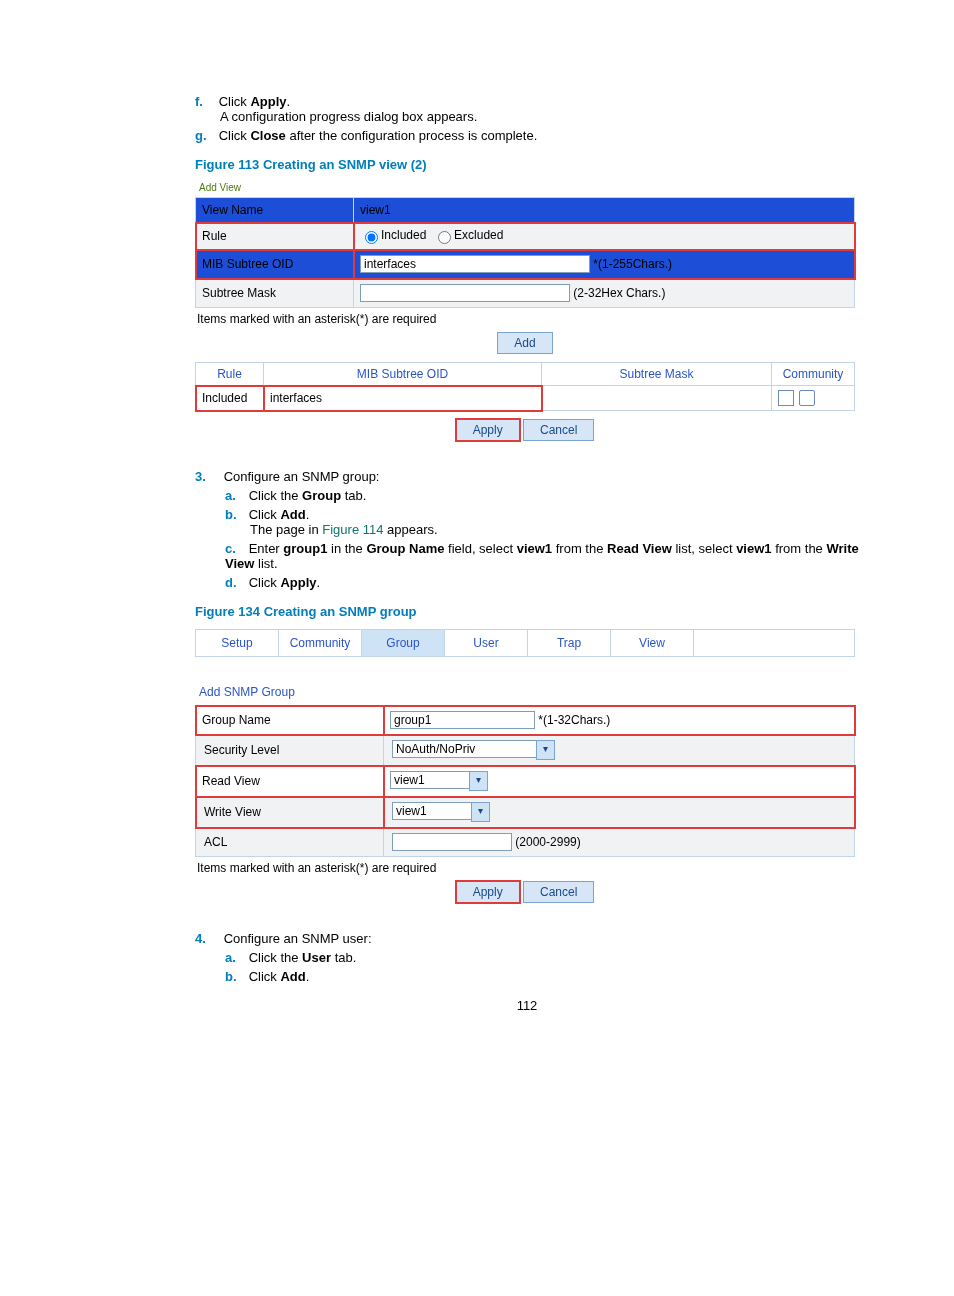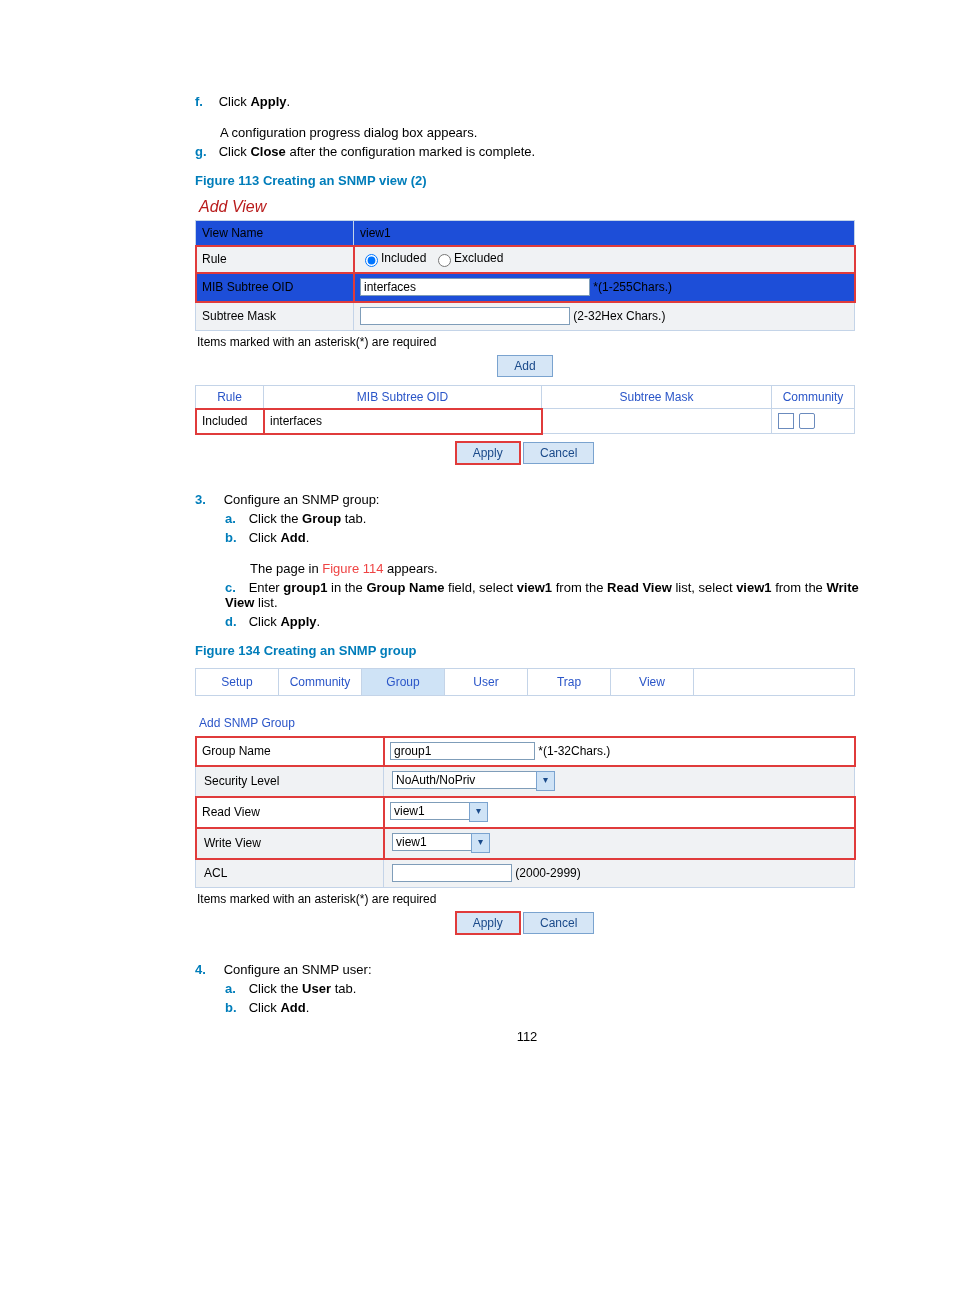--- a/index.html
+++ b/index.html
@@ -16,47 +16,46 @@
     padding: 90px 95px 40px 195px;
     box-sizing: border-box;
   }
   .step-label {
     color: #007dba;
     font-weight: bold;
     display: inline-block;
     width: 20px;
   }
   .step-row { margin: 4px 0; }
-  .step-sub { margin-left: 25px; margin-top:16px;}
+  .step-sub { margin-left: 25px; margin-top:0;}
   .figure-title {
     color: #007dba;
     font-weight: bold;
     margin: 14px 0 10px 0;
     font-size: 13px;
   }
-  .figure-link { color: #ef4444; text-decoration: none; }
+  .figure-link { color: #0f766e; text-decoration: none; }
   .bold { font-weight: bold; }
   .numstep {
     color: #007dba;
     font-weight: bold;
     display:inline-block;
     width:25px;
     margin-left:-30px;
   }
 
   
   .fig113 {
     width: 660px;
     font-size: 12px;
   }
   .addview-title {
-    color: #b91c1c;
-    font-size: 16px;
+    color: #4d7c0f;
+    font-size: 10px;
     padding: 0 0 4px 4px;
-    font-style: italic;
   }
   .form113 {
     border: 1px solid #c4d4e8;
     border-collapse: collapse;
     width: 100%;
   }
   .form113 td {
     border: 1px solid #c4d4e8;
     padding: 5px 6px;
     background: #1d4ed8;
@@ -121,21 +120,21 @@
     padding:6px 0;
     color:#2a55c8;
     border-right:1px solid #c4d4e8;
     background:#fff;
     font-size:12px;
   }
   .tab114.active { background:#cfe3f6; }
   .tab114.last { flex:1; border-right:none; color:#777;}
   .addgroup-title {
     color:#2a55c8;
-    margin:20px 0 6px 4px;
+    margin:28px 0 6px 4px;
     font-size:12px;
   }
   .form114 {
     width:100%;
     border:1px solid #c4d4e8;
     border-collapse:collapse;
   }
   .form114 td {
     border:1px solid #c4d4e8;
     padding:5px 6px;
@@ -165,21 +164,21 @@
 <div class="page">
 
   <div class="step-row">
     <span class="step-label">f.</span>
     <span><span>Click </span><span class="bold">Apply</span><span>.</span></span>
     <div class="step-sub">A configuration progress dialog box appears.</div>
   </div>
 
   <div class="step-row">
     <span class="step-label">g.</span>
-    <span><span>Click </span><span class="bold">Close</span><span> after the configuration marked is complete.</span></span>
+    <span><span>Click </span><span class="bold">Close</span><span> after the configuration process is complete.</span></span>
   </div>
 
   <div class="figure-title">Figure 113 Creating an SNMP view (2)</div>
   <div class="fig113">
     <div class="addview-title">Add View</div>
     <table class="form113">
       <tbody>
           <tr>
         <td style="width:145px">View Name</td>
         <td>view1</td>

